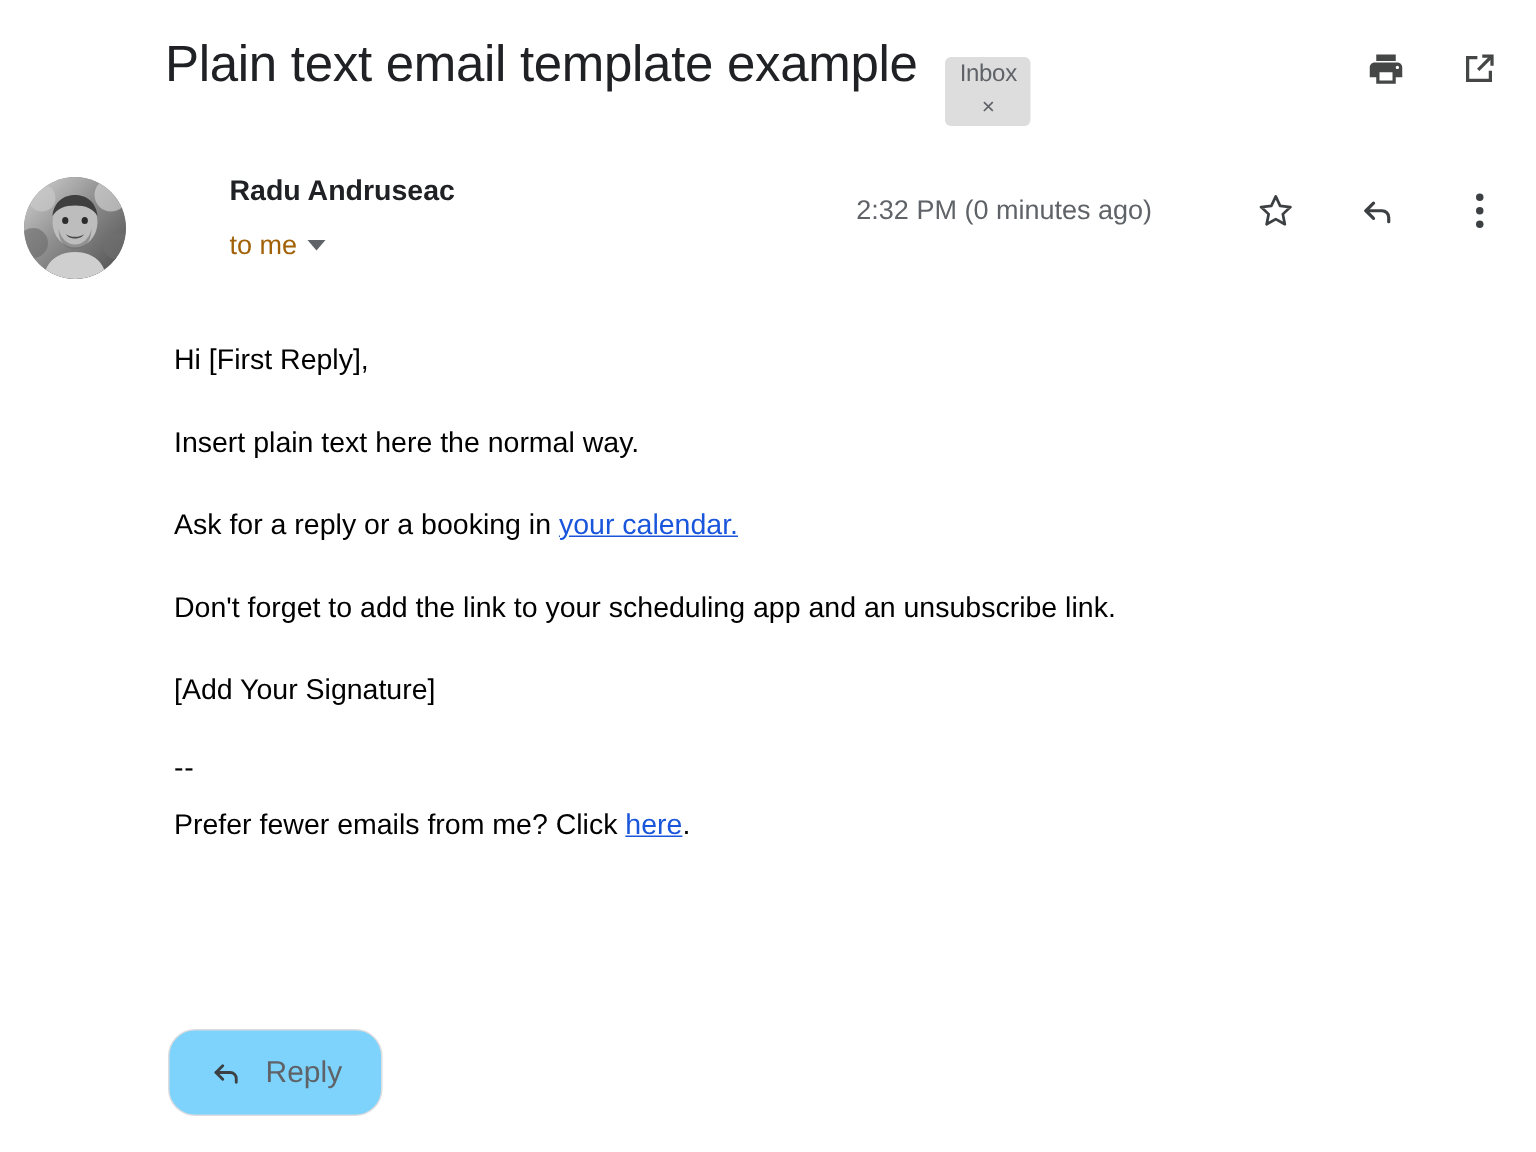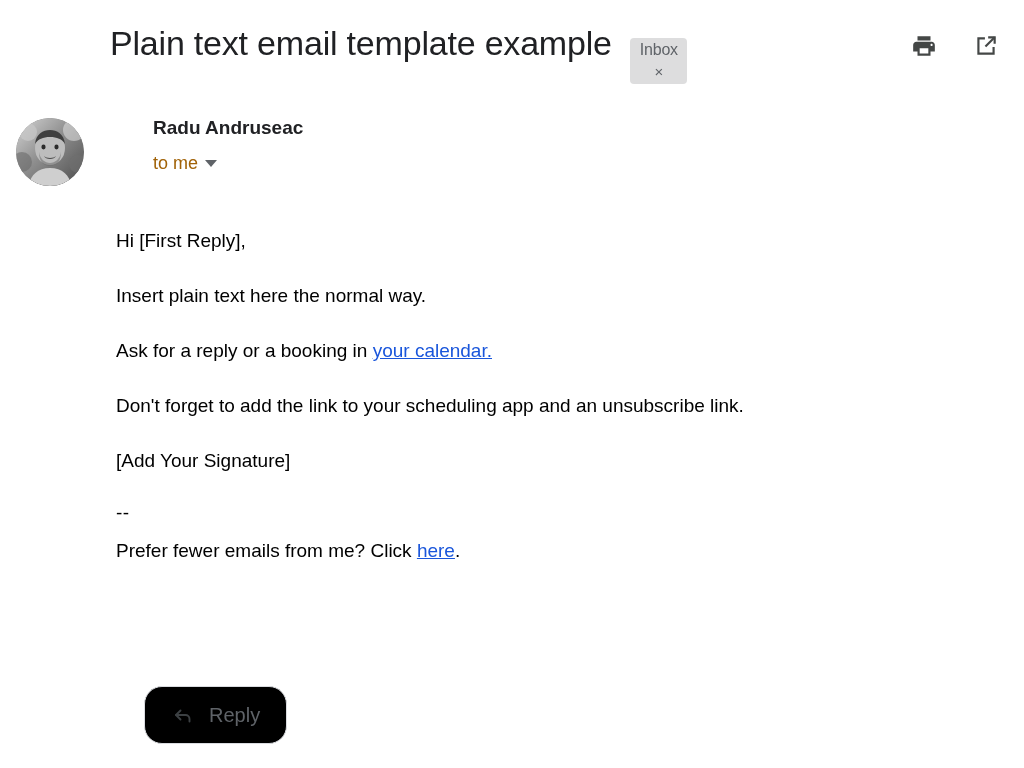--- a/index.html
+++ b/index.html
@@ -204,28 +204,27 @@
     display: flex;
     gap: 22px;
   }
   .action-btn {
     display: inline-flex;
     align-items: center;
     justify-content: center;
     gap: 14px;
     height: 58px;
     padding: 0 26px;
-    background: #000000;
+    background: #7dd3fc;
     border: 1px solid #dadce0;
     border-radius: 18px;
     font-size: 20px;
     color: #5f6368;
     cursor: pointer;
     font-family: "Liberation Sans", sans-serif;
-    margin-left: 32px;
   }
   .action-btn svg { flex: 0 0 auto; }
 </style>
 </head>
 <body>
 
 <div class="email-view">
 
   <div class="subject-row">
     <div class="subject-title">
@@ -282,20 +281,41 @@
     </div>
 
     <div class="sender-meta">
       <div class="sender-name">Radu Andruseac</div>
       <div class="recipient-line">
         <span class="recipient-text">to me</span>
         <span class="caret-down"></span>
       </div>
     </div>
 
+    <div class="sender-right">
+      <span class="timestamp">2:32 PM (0 minutes ago)</span>
+      <span class="icon-btn">
+        <svg width="27" height="27" viewBox="0 0 24 24" fill="none" stroke="#3c4043" stroke-width="1.6" aria-hidden="true">
+          <path d="M12 3.5l2.6 5.6 6.1.7-4.5 4.2 1.2 6-5.4-3-5.4 3 1.2-6L3.3 9.8l6.1-.7z" stroke-linejoin="round"></path>
+        </svg>
+      </span>
+      <span class="icon-btn">
+        <svg width="27" height="27" viewBox="0 0 24 24" fill="none" stroke="#3c4043" stroke-width="1.9" aria-hidden="true">
+          <path d="M9.5 7.5L5 12l4.5 4.5" stroke-linecap="round" stroke-linejoin="round"></path>
+          <path d="M5 12h9.5a4 4 0 0 1 4 4v2.5" stroke-linecap="round"></path>
+        </svg>
+      </span>
+      <span class="icon-btn">
+        <span class="dots-icon">
+          <span></span>
+            <span></span>
+            <span></span>
+        </span>
+      </span>
+    </div>
   </div>
 
   <div class="email-body">
     <div class="body-line">Hi [First Reply],</div>
     <div class="body-line">Insert plain text here the normal way.</div>
 
     <div class="body-line"><span>Ask for a reply or a booking in </span><a class="body-link" href="#">your calendar.</a></div>
 
     <div class="body-line">Don't forget to add the link to your scheduling app and an unsubscribe link.</div>
     <div class="body-line">[Add Your Signature]</div>

